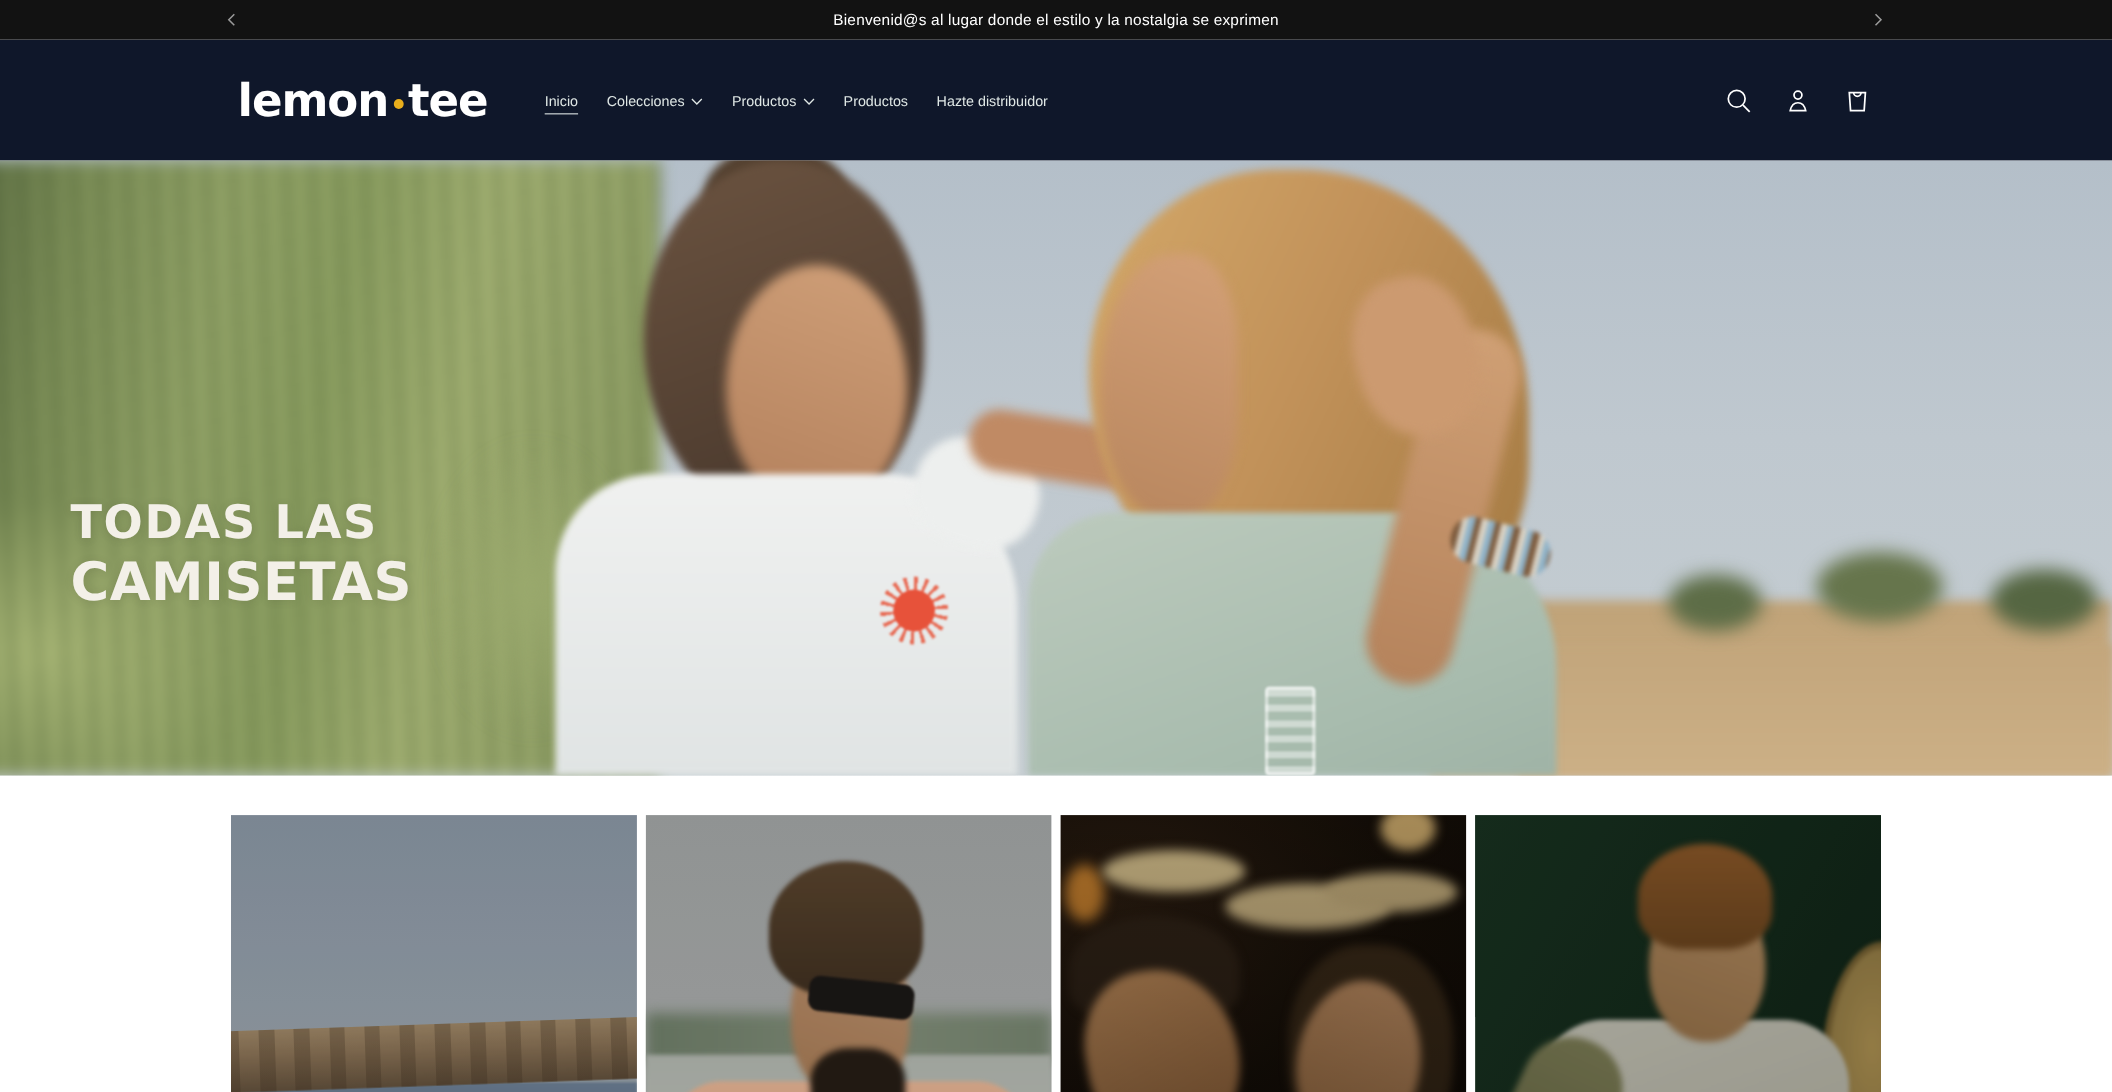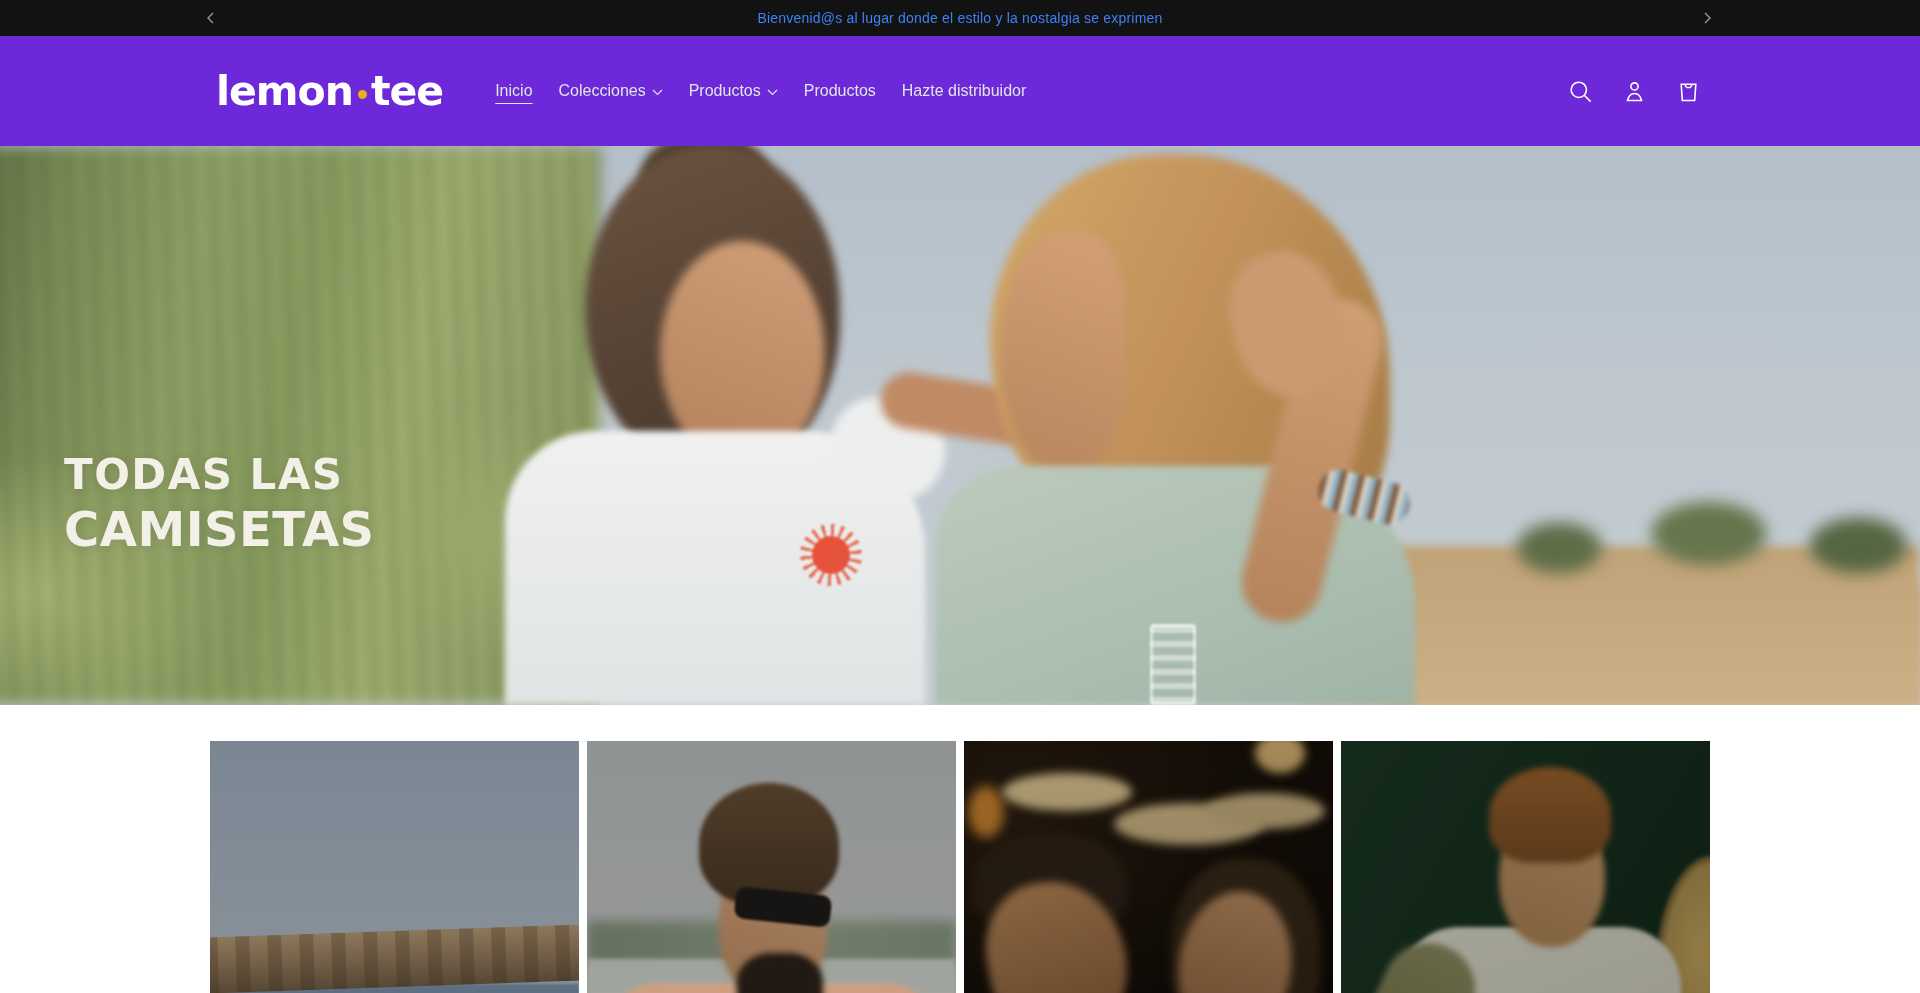--- a/index.html
+++ b/index.html
@@ -3,36 +3,36 @@
 <meta charset="utf-8">
 <style>
   * { margin:0; padding:0; box-sizing:border-box; }
   html,body { width:1920px; height:993px; overflow:hidden; background:#ffffff;
               font-family:"Liberation Sans", sans-serif; }
   .page { position:relative; width:1920px; height:993px; }
 
   
   .announcement { position:relative; height:36px; background:#121212;
                   display:flex; align-items:center; justify-content:center; }
-  .announcement p { color:#3b82f6; font-size:14px; letter-spacing:.2px; }
+  .announcement p { color:#ffffff; font-size:14px; letter-spacing:.2px; }
   .ann-btn { position:absolute; top:4px; width:28px; height:28px; background:transparent;
              border:none; color:#9a9a9a; display:flex; align-items:center; justify-content:center;
              cursor:pointer; }
   .ann-btn.prev { left:197px; } .ann-btn.next { left:1693px; }
 
   
-  header { height:110px; background:#6d28d9; }
+  header { height:110px; background:#0f172a; }
   .header-inner { width:1500px; height:100%; margin:0 auto; display:flex; align-items:center; }
   .logo { display:flex; align-items:center; text-decoration:none; margin-left:6px;
           font-family:"DejaVu Sans", sans-serif; font-weight:bold; font-size:41px;
           color:#ffffff; letter-spacing:-1px; }
   .logo-dot { display:inline-block; width:9px; height:9px; border-radius:50%;
               background:#e9ae1c; margin:0 4px 0 5px; transform:translateY(3px); }
   nav { display:flex; align-items:center; gap:26px; margin-left:52px; }
-  nav a { display:flex; align-items:center; gap:6px; color:#dfe7e5; font-size:16px;
+  nav a { display:flex; align-items:center; gap:6px; color:#dfe7e5; font-size:13px;
           text-decoration:none; }
   nav a.active span { text-decoration:underline; text-underline-offset:7px; text-decoration-thickness:1px; }
   nav svg { margin-top:2px; }
   .header-icons { margin-left:auto; display:flex; gap:10px; }
   .icon-btn { width:44px; height:44px; background:transparent; border:none; cursor:pointer;
               display:flex; align-items:center; justify-content:center; }
   .icon-btn svg { stroke:#ffffff; fill:none; stroke-width:1.4; }
 
   
   .hero { position:relative; width:1920px; height:559px; overflow:hidden;

